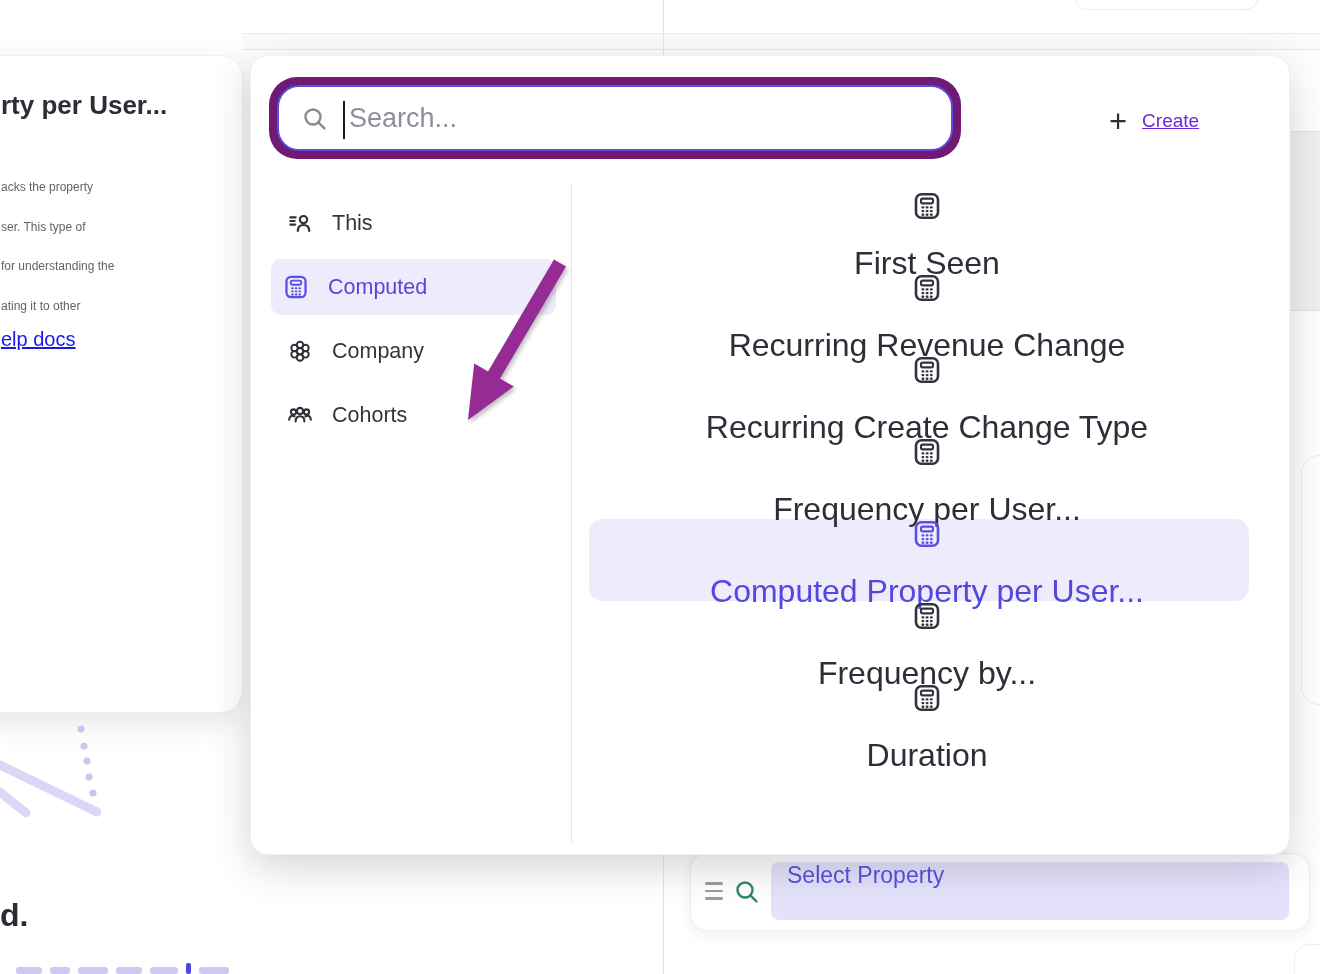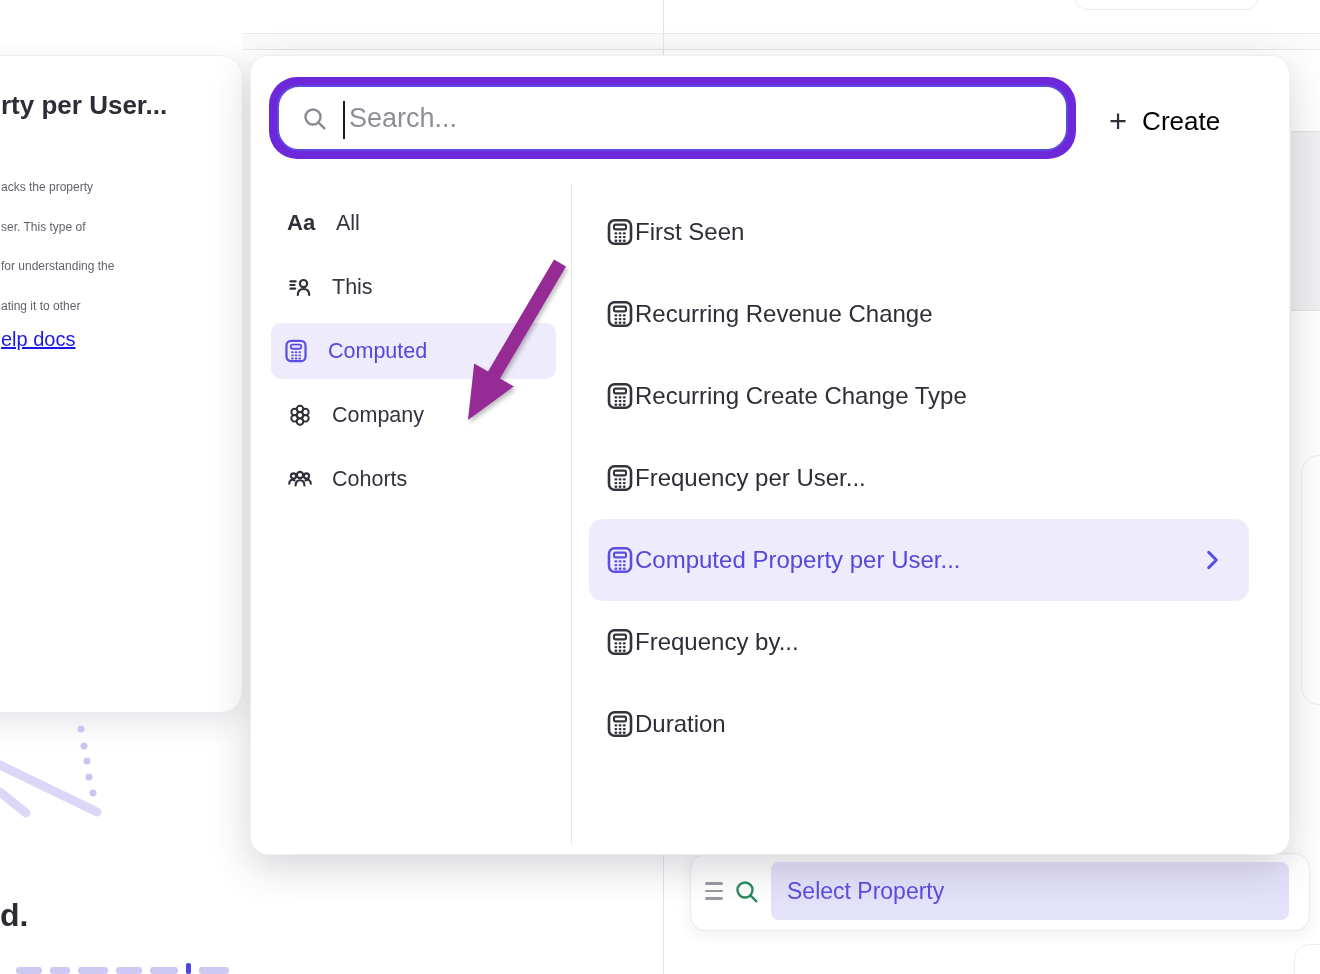--- a/index.html
+++ b/index.html
@@ -35,57 +35,57 @@
   .clipped-heading { left:0; top:897px; font-size:32px; font-weight:800; color:#2b2b33; }
   .bottom-sliver { left:16px; top:963px; }
 
   
   .select-card { left:690px; top:853px; width:620px; height:78px; background:#fff; border-radius:16px;
                  border:1px solid #ececef; box-shadow:0 4px 14px rgba(60,60,80,.08); }
   .drag-handle { position:absolute; left:14px; top:28px; width:18px; height:22px; cursor:grab; }
   .drag-handle i { display:block; height:2.5px; background:#9b9ba3; border-radius:2px; margin-bottom:5px; }
   .green-search { position:absolute; left:42px; top:24px; color:#2b8b61; }
   .select-pill { position:absolute; left:80px; top:8px; width:518px; height:58px; background:#e4e1fa;
-                 border-radius:8px; display:flex; align-items:center; padding-left:16px;
+                 border-radius:8px; display:flex; align-items:flex-start; padding-left:16px;
                  font-size:23px; font-weight:500; color:#5a4ee0; cursor:pointer; }
 
   
   .modal { left:250px; top:55px; width:1040px; height:800px; background:#fff; border-radius:18px;
            border:1px solid #f0f0f2; box-shadow:0 12px 40px rgba(40,40,60,.20); }
 
-  .search-wrap { position:absolute; left:18px; top:21px; width:807px; height:82px;
-                 background:#6d28d9; border-radius:28px; }
+  .search-wrap { position:absolute; left:18px; top:21px; width:692px; height:82px;
+                 background:#701a75; border-radius:28px; }
   .search-inner { position:absolute; inset:8px; background:#fff; border:2px solid #5a4ee0;
                   border-radius:22px; display:flex; align-items:center; }
   .search-inner .mag { position:absolute; left:22px; top:18px; color:#8a8a92; }
   .search-caret { position:absolute; left:64px; top:14px; width:2px; height:38px; background:#1a1a1a; }
   .search-input { width:100%; height:100%; border:none; outline:none; background:transparent;
                   font-family:"Liberation Sans","DejaVu Sans",sans-serif;
                   font-size:27px; color:#2f2f39; padding-left:70px; }
   .search-input::placeholder { color:#8e8e98; }
 
   .create-btn { position:absolute; left:858px; top:46px; height:38px; display:flex; align-items:center;
                 gap:15px; cursor:pointer; }
   .create-plus { font-size:31px; font-weight:400; color:#2f2f39; line-height:1; }
-  .create-label { font-size:26px; font-weight:500; color:#000000; }
+  .create-label { font-size:19px; font-weight:500; color:#6d28d9;text-decoration:underline; }
 
   .cat-list { position:absolute; left:20px; top:139px; width:285px; display:flex;
               flex-direction:column; gap:8px; }
   .cat-row { height:56px; display:flex; align-items:center; gap:19px; padding-left:16px;
              border-radius:10px; font-size:21.5px; font-weight:500; color:#34343e; cursor:pointer; }
   .cat-row .cicon { width:26px; height:26px; color:#2f2f39; flex:0 0 26px; }
   .cat-row.selected { background:#eeebfc; color:#5348db;padding-left:12px; }
   .cat-row.selected .cicon { color:#5b4ee4; }
   .aa-glyph { font-size:22px; font-weight:600; color:#2f2f39; width:30px; }
 
   .col-divider { position:absolute; left:320px; top:128px; width:1px; height:660px; background:#e6e6ea; }
 
   .prop-list { position:absolute; left:338px; top:135px; width:660px; }
-  .prop-row { height:82px; display:flex; align-items:center; padding-left:16px;
-              border-radius:14px; font-size:24px; font-weight:500; color:#2e2e38; cursor:pointer; }
+  .prop-row { height:82px; display:flex; align-items:center; gap:24px; padding-left:16px;
+              border-radius:14px; font-size:32px; font-weight:500; color:#2e2e38; cursor:pointer;flex-direction:column; }
   .prop-row .picon { width:30px; height:30px; color:#33333d; flex:0 0 30px; }
   .prop-row.selected { background:#eeebfc; color:#5348db; }
   .prop-row.selected .picon { color:#5b4ee4; }
   .prop-chevron { margin-left:auto; margin-right:24px; color:#5b4ee4; }
 
   
   .anno-arrow { left:0; top:0; pointer-events:none; filter:drop-shadow(2px 3px 2px rgba(0,0,0,.25)); }
 
   svg.icon { display:block; }
 </style>
@@ -215,24 +215,20 @@
       </div>
     </div>
 
     <div class="create-btn">
       <span class="create-plus">+</span>
       <span class="create-label">Create</span>
     </div>
 
     <div class="cat-list">
       <div class="cat-row">
-        <span class="aa-glyph">Aa</span>
-        <span>All</span>
-      </div>
-      <div class="cat-row">
         <svg class="cicon icon" viewBox="0 0 26 26">
             <use href="#sym-user"></use>
           </svg>
         <span>This</span>
       </div>
       <div class="cat-row selected">
         <svg class="cicon icon" viewBox="0 0 30 30">
             <use href="#sym-calc"></use>
           </svg>
         <span>Computed</span>

